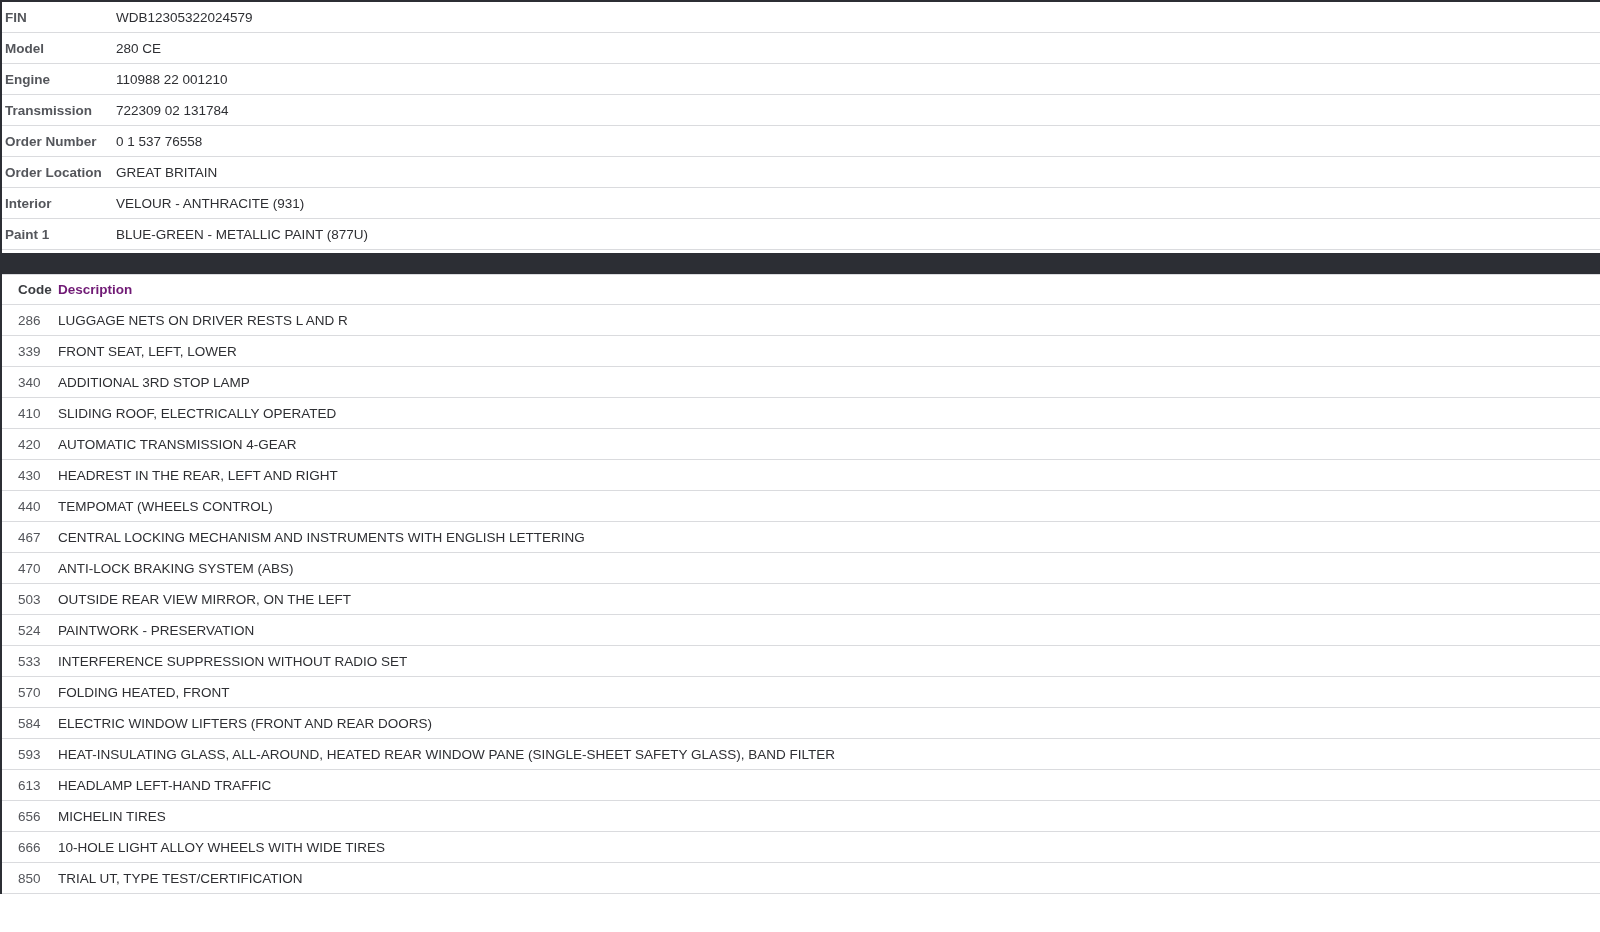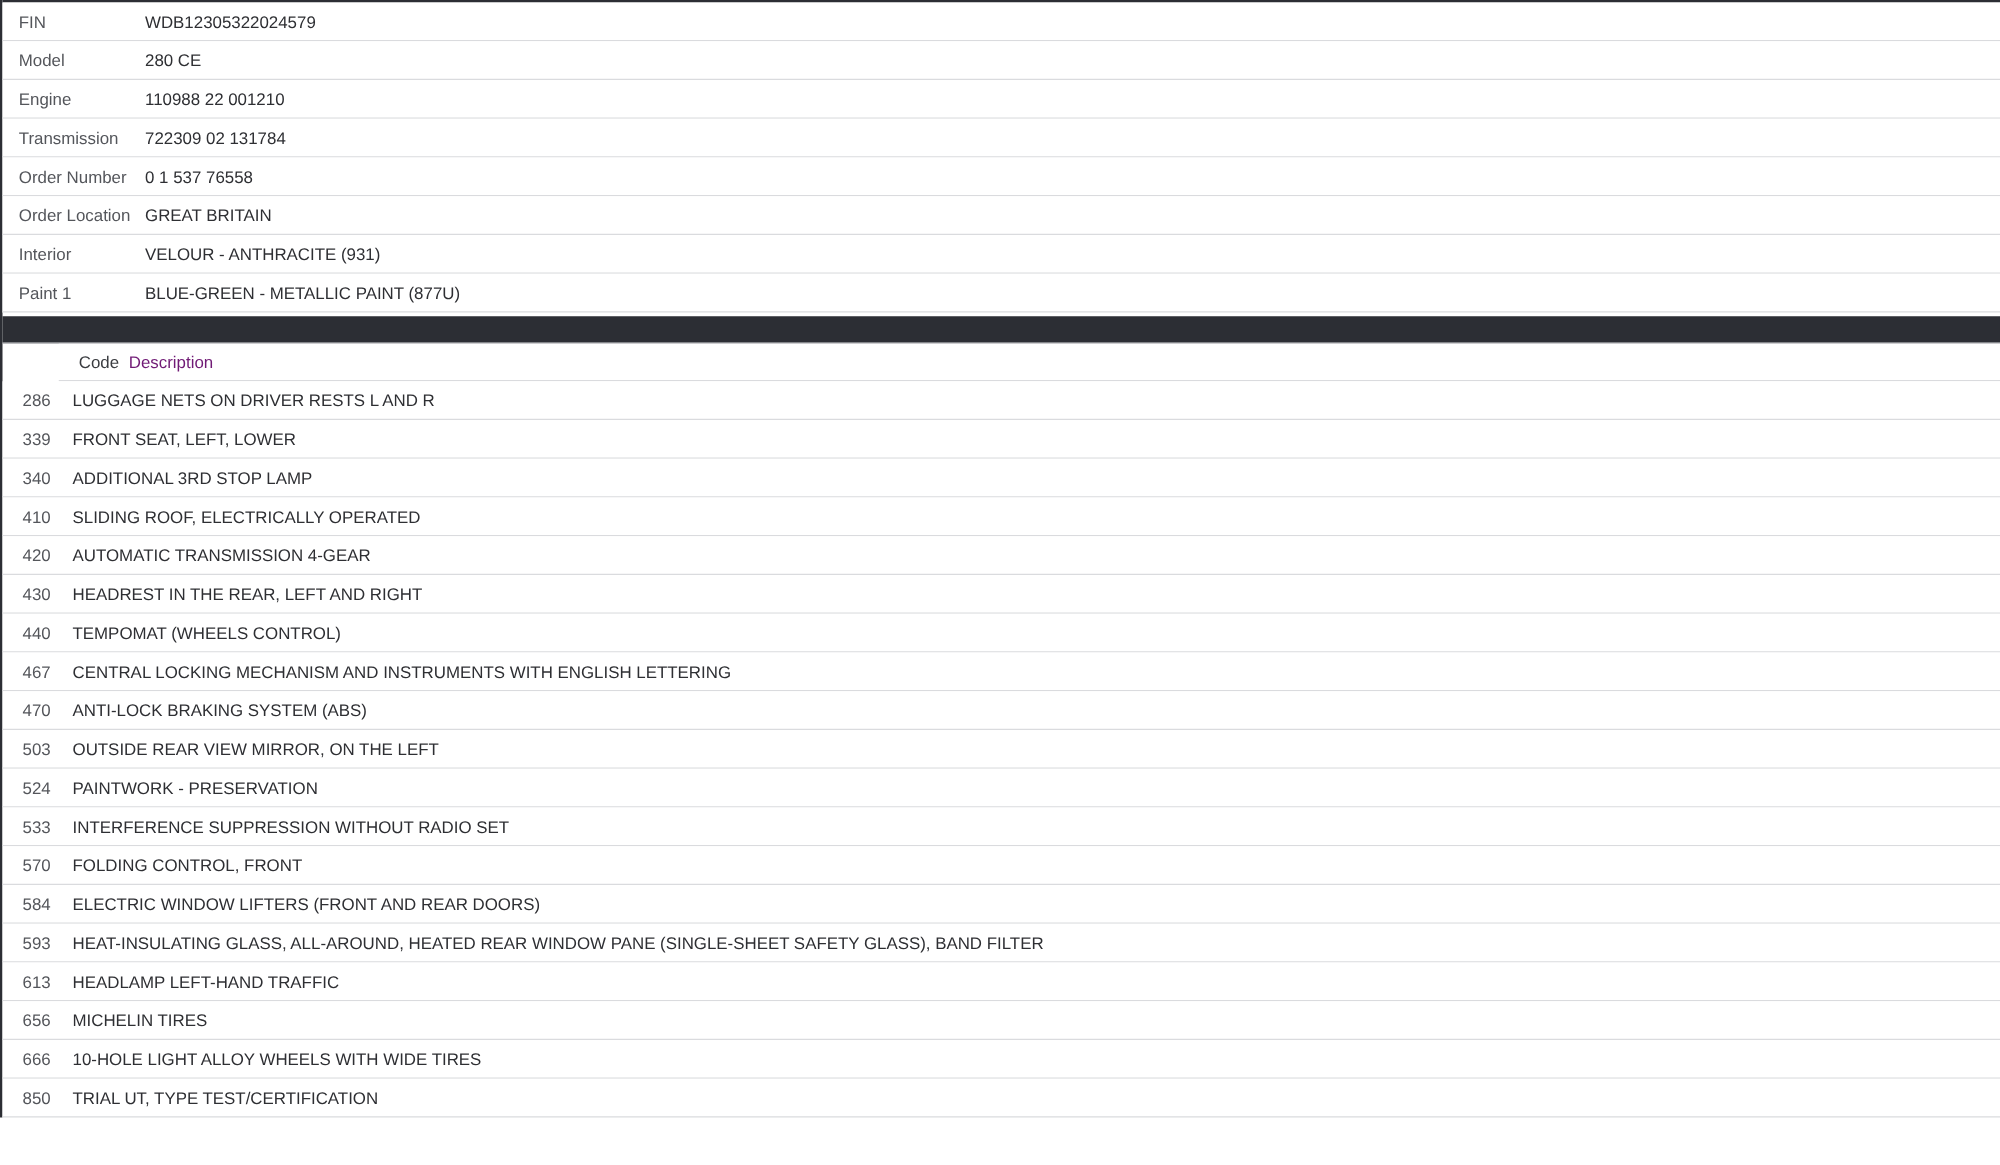--- a/index.html
+++ b/index.html
@@ -26,38 +26,38 @@
     border-top:2px solid var(--border-dark);
   }
   .row{
     display:flex;align-items:center;
     height:31px;
     border-bottom:1px solid var(--row-separator);
     background:#fff;
   }
   .info-label{
     flex:0 0 114px;
-    padding-left:13px;
+    padding-left:3px;
     font-size:13.5px;
     color:var(--label-text);
+    font-weight:bold;
   }
   .info-value{
     font-size:13.5px;
     color:var(--value-text);
   }
   .divider-bar{
     height:22px;
     margin-top:3px;
     background:var(--divider-bar);
     border-bottom:1px solid var(--row-separator);
   }
   .options-header{
     height:30px;
-    font-weight:400;
-    margin-left:45px;
+    font-weight:700;
   }
   .options-header .code-cell{color:#3a3c40;}
   .options-header .desc-cell{color:#701a75;}
   .code-cell{
     flex:0 0 56px;
     padding-left:16px;
     font-size:13.5px;
     color:var(--label-text);
   }
   .desc-cell{
@@ -156,21 +156,21 @@
       <div class="row">
         <span class="code-cell">524</span>
         <span class="desc-cell">PAINTWORK - PRESERVATION</span>
       </div>
       <div class="row">
         <span class="code-cell">533</span>
         <span class="desc-cell">INTERFERENCE SUPPRESSION WITHOUT RADIO SET</span>
       </div>
       <div class="row">
         <span class="code-cell">570</span>
-        <span class="desc-cell">FOLDING CONTROL, FRONT</span>
+        <span class="desc-cell">FOLDING HEATED, FRONT</span>
       </div>
       <div class="row">
         <span class="code-cell">584</span>
         <span class="desc-cell">ELECTRIC WINDOW LIFTERS (FRONT AND REAR DOORS)</span>
       </div>
       <div class="row">
         <span class="code-cell">593</span>
         <span class="desc-cell">HEAT-INSULATING GLASS, ALL-AROUND, HEATED REAR WINDOW PANE (SINGLE-SHEET SAFETY GLASS), BAND FILTER</span>
       </div>
       <div class="row">

